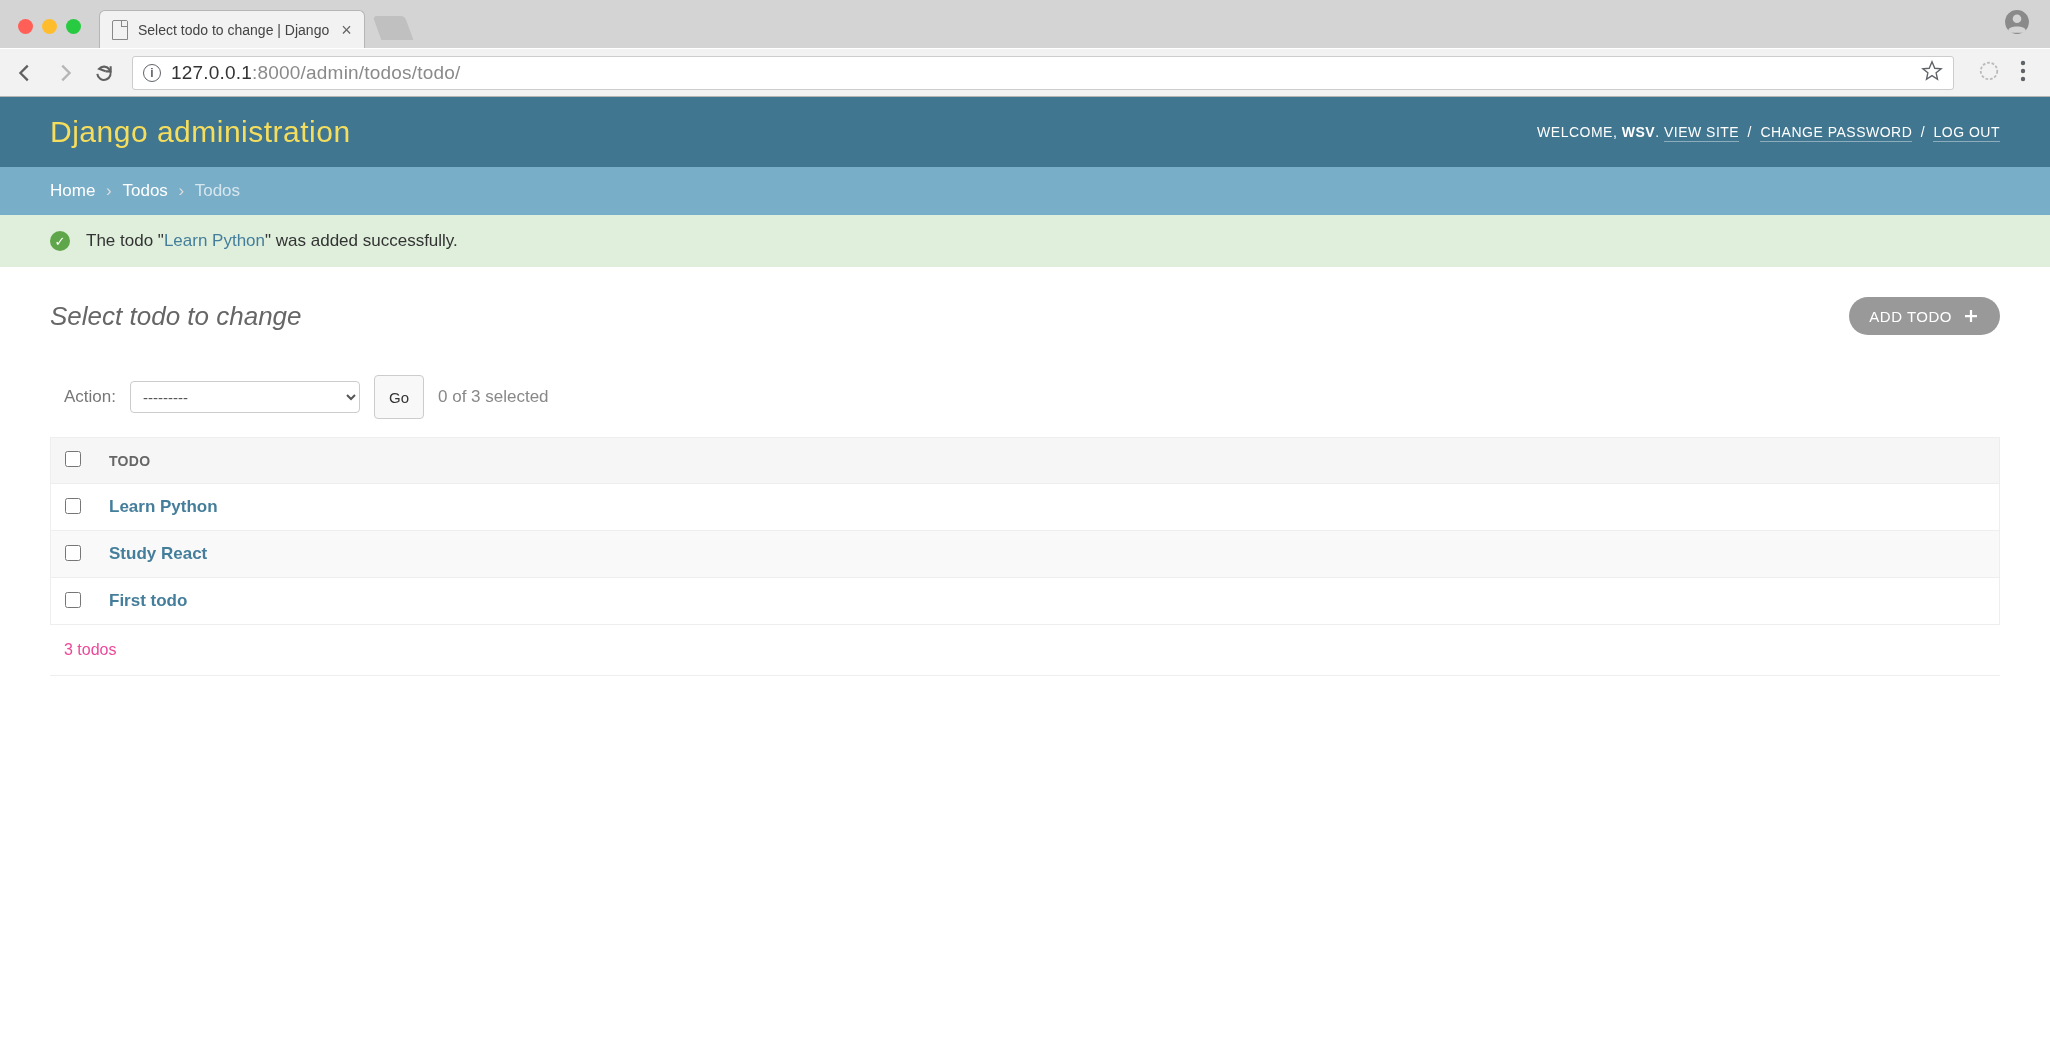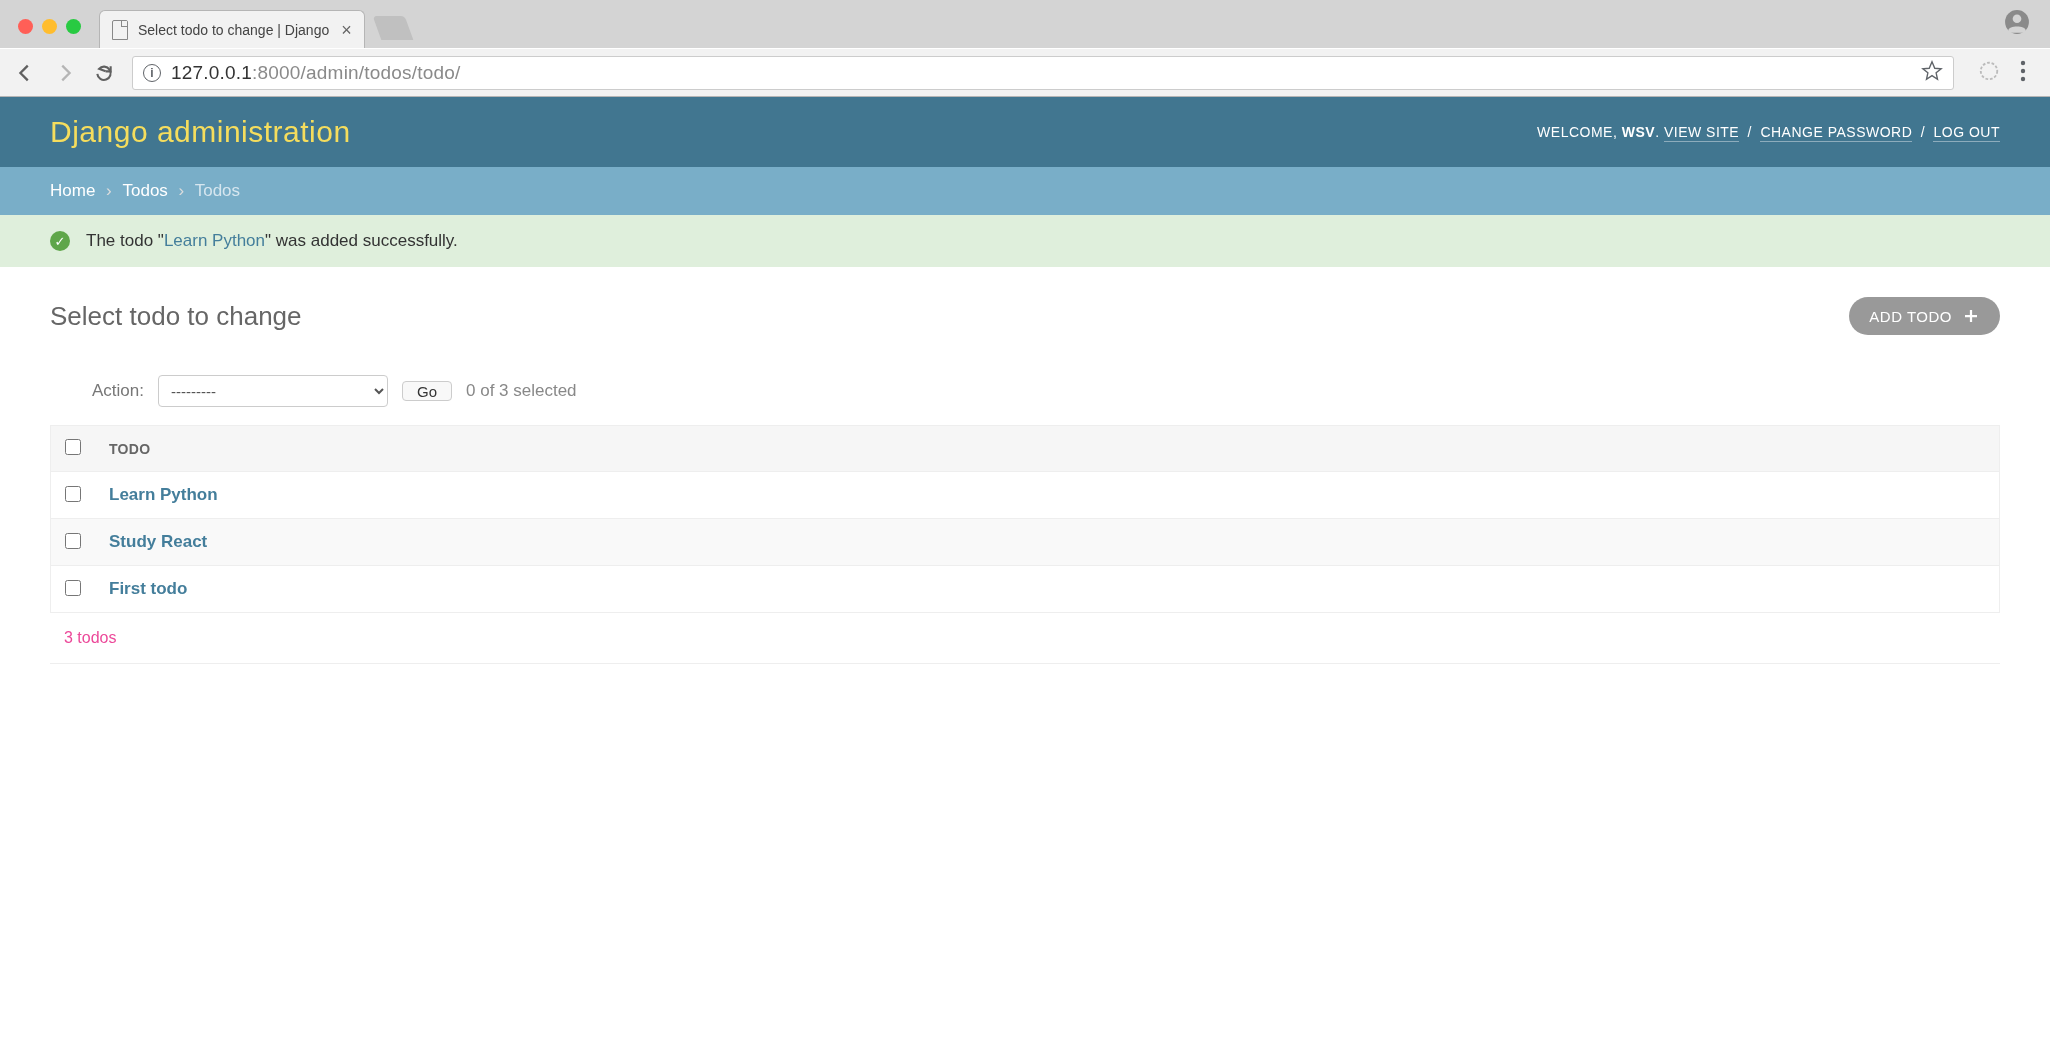--- a/index.html
+++ b/index.html
@@ -46,28 +46,28 @@
     .breadcrumb .current { color: #d6e6ef; font-weight: 400; }
 
     
     .success-msg { background: #dfefdc; padding: 16px 50px; display: flex; align-items: center; font-size: 17px; color: #333; }
     .success-icon { width: 20px; height: 20px; background: #5fa64a; border-radius: 50%; display: flex; align-items: center; justify-content: center; margin-right: 16px; color: #fff; font-size: 13px; }
     .success-msg a { color: #447e9b; text-decoration: none; }
 
     
     .content { padding: 30px 50px; }
     .page-title-row { display: flex; align-items: center; justify-content: space-between; margin-bottom: 40px; }
-    .page-title { font-size: 26px; font-weight: 300; color: #666; }
+    .page-title { font-size: 26px; font-weight: 300; color: #666; font-style: italic; }
     .add-btn { background: #999; color: #fff; border: none; border-radius: 26px; padding: 10px 20px; font-size: 15px; font-weight: 400; letter-spacing: 0.5px; display: flex; align-items: center; gap: 10px; cursor: pointer; }
     .add-btn svg { width: 18px; height: 18px; }
 
     .actions-row { display: flex; align-items: center; gap: 14px; margin-bottom: 18px; padding-left: 14px; }
-    .actions-label { color: #777; font-size: 17px; margin-left: 28px; }
+    .actions-label { color: #777; font-size: 17px; }
     .actions-select { height: 32px; min-width: 230px; border: 1px solid #ccc; border-radius: 4px; padding: 0 8px; font-size: 15px; color: #555; background: #fff; }
-    .go-btn { height: 20px; padding: 0 14px; border: 1px solid #ccc; border-radius: 4px; background: #f8f8f8; font-size: 15px; color: #333; cursor: pointer; }
+    .go-btn { height: 44px; padding: 0 14px; border: 1px solid #ccc; border-radius: 4px; background: #f8f8f8; font-size: 15px; color: #333; cursor: pointer; }
     .selection-count { color: #888; font-size: 17px; }
 
     .todo-table { width: 100%; border-collapse: collapse; border: 1px solid #eee; }
     .todo-table thead { background: #f6f6f6; margin-left: 48px; }
     .todo-table th, .todo-table td { padding: 13px 14px; text-align: left; border-bottom: 1px solid #eee; }
     .todo-table th.col-cb, .todo-table td.col-cb { width: 40px; }
     .todo-table th.col-name { font-size: 14px; font-weight: 600; color: #666; letter-spacing: 0.3px; }
     .todo-table tbody tr:nth-child(even) { background: #f9f9f9; }
     .todo-table a { color: #447e9b; font-weight: 600; text-decoration: none; font-size: 17px; }
     .cb { width: 16px; height: 16px; }

